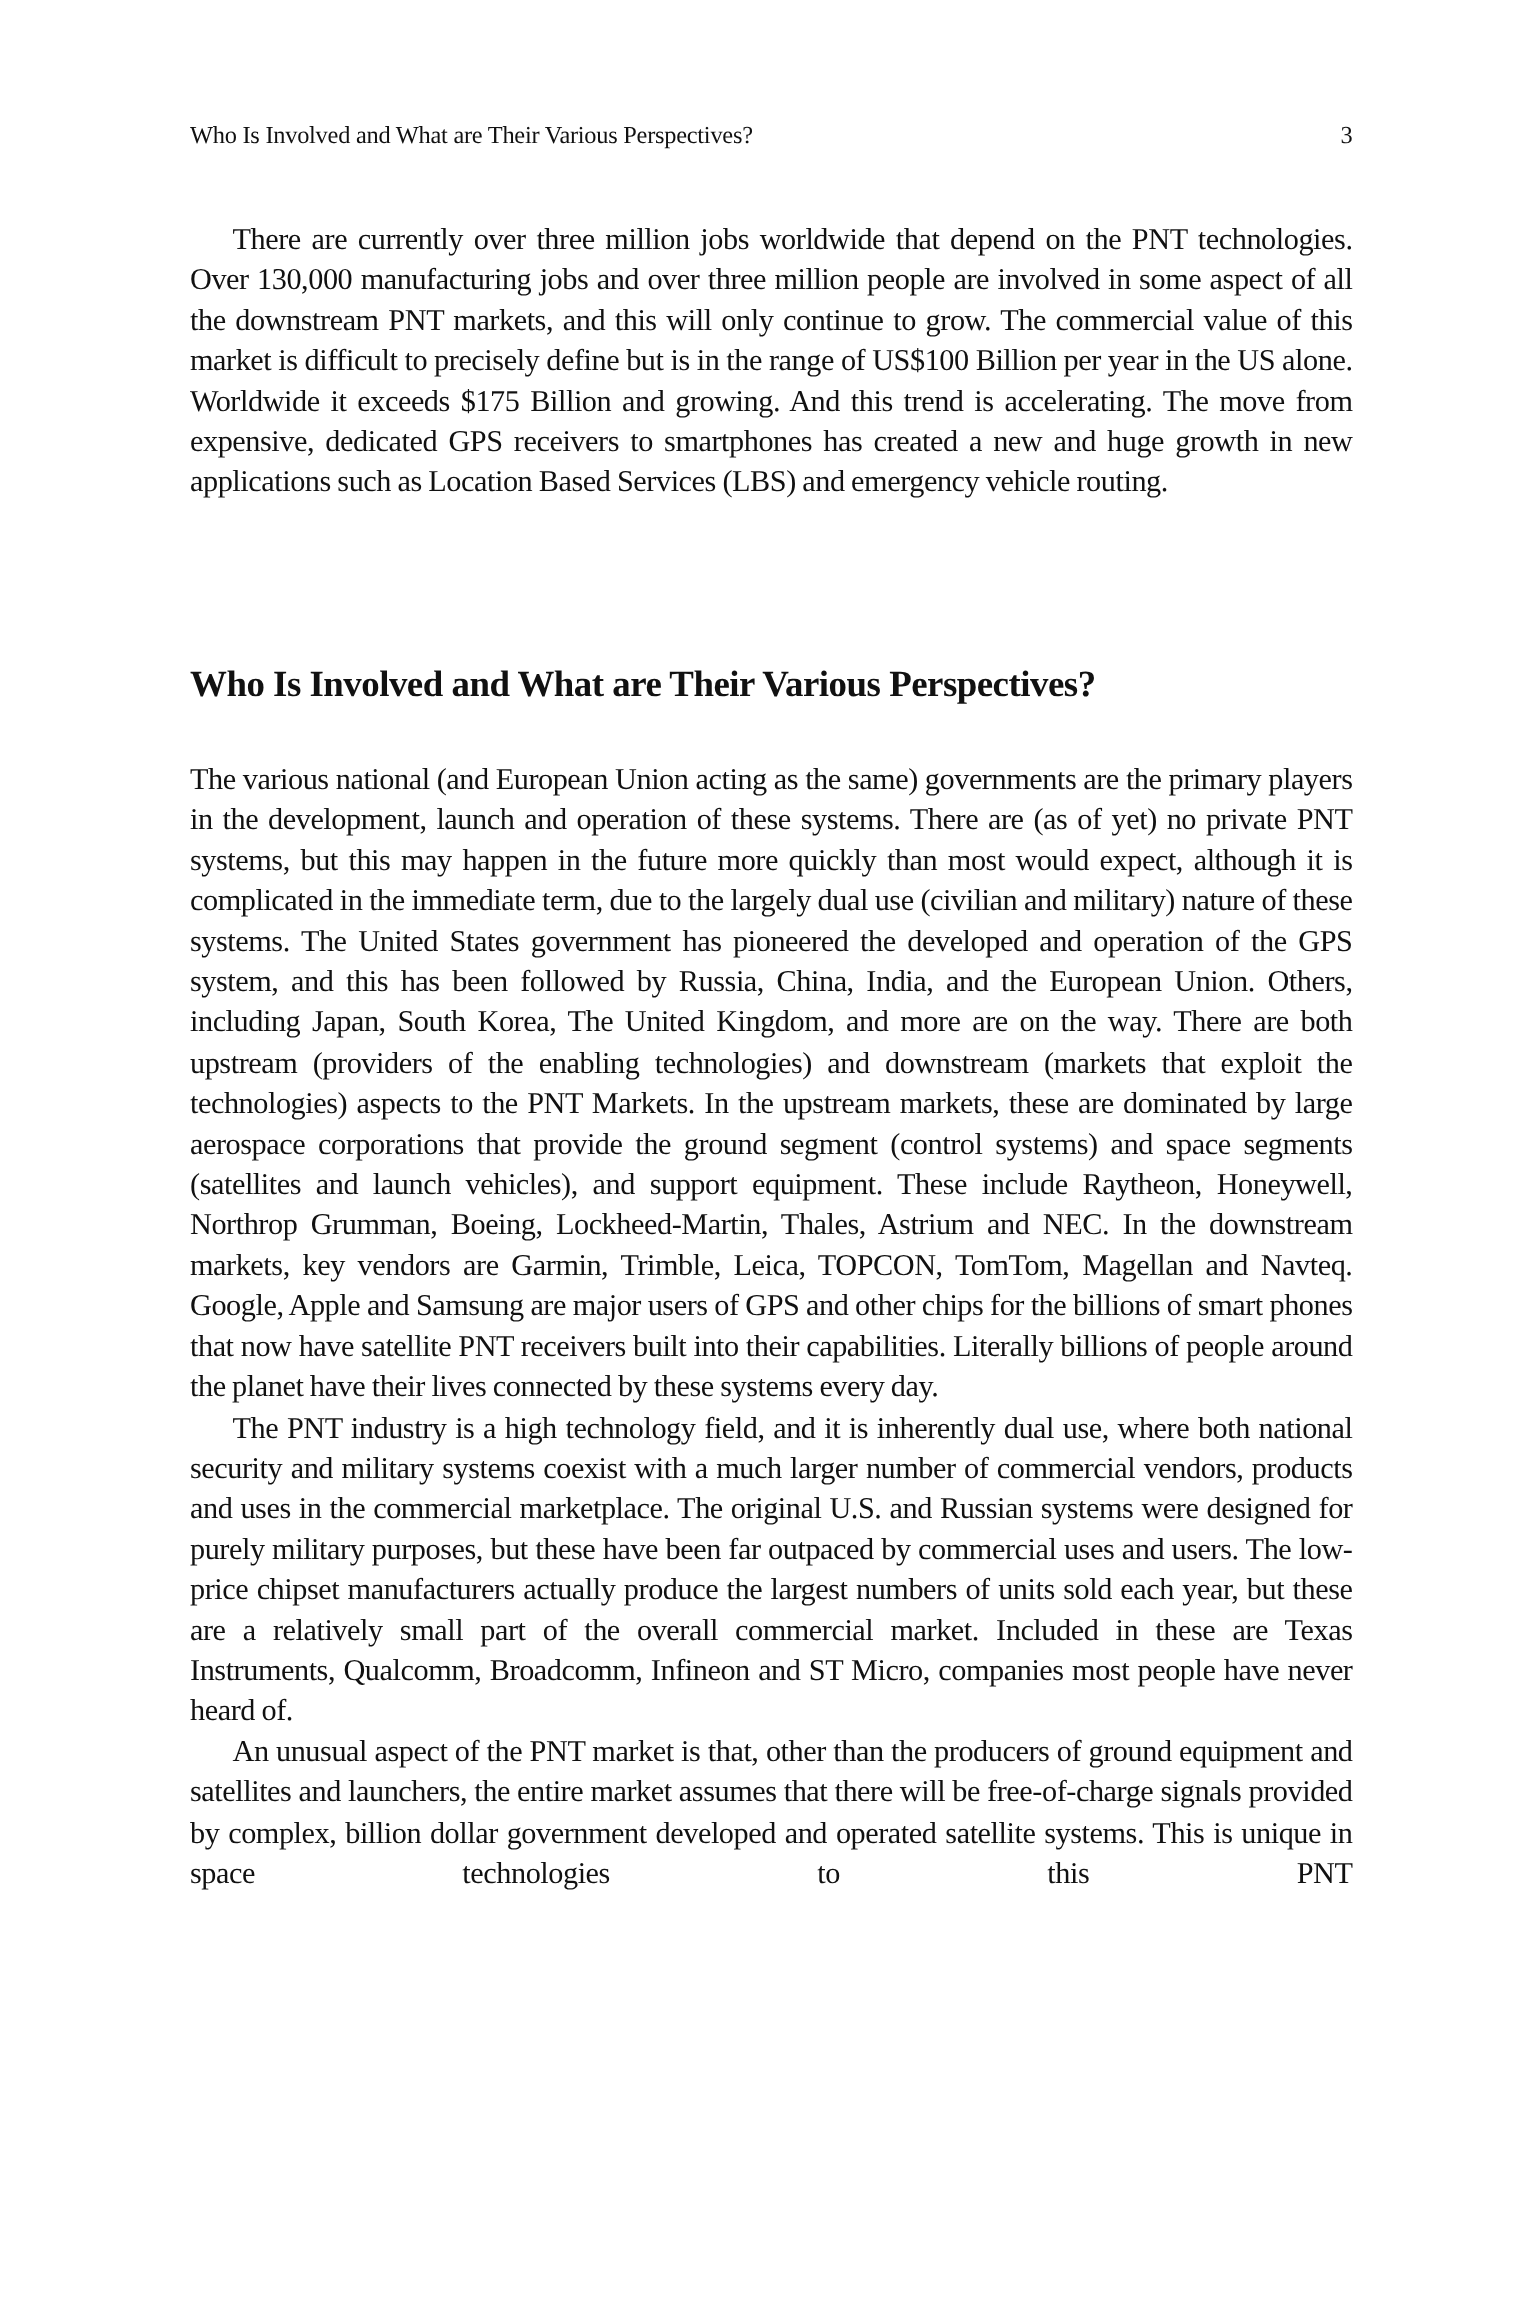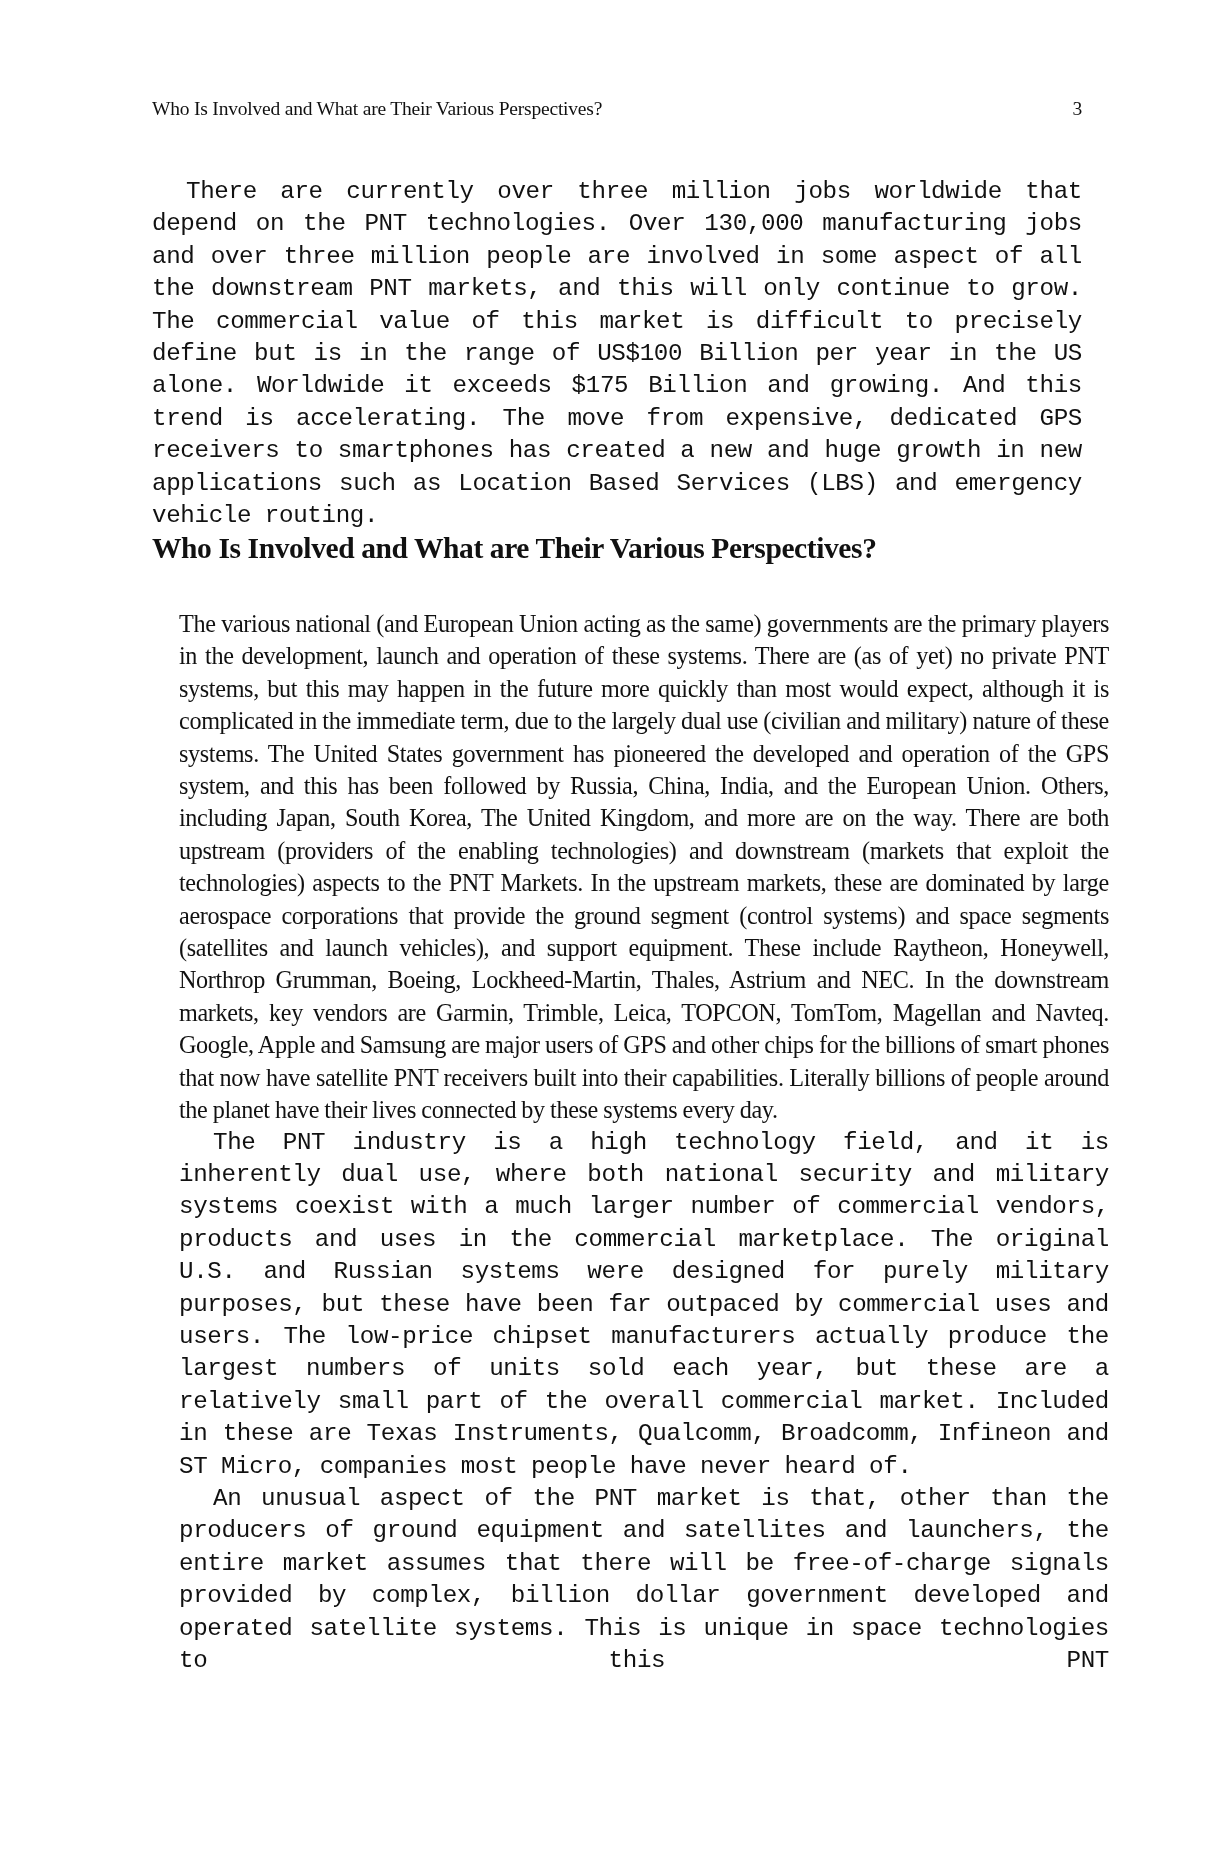--- a/index.html
+++ b/index.html
@@ -48,21 +48,20 @@
     letter-spacing: -0.35px;
     word-spacing: -0.5px;
     margin: 0;
   }
   .para {
     margin: 0;
     text-align-last: left;
   }
   .indent {
     text-indent: 34px;
-    font-family: Liberation Mono, monospace;
   }
   .block-1 {
     position: absolute;
     top: 176px;
     left: 0;
     width: 930px;
   }
   .section-heading {
     position: absolute;
     top: 528px;
@@ -72,21 +71,20 @@
     font-size: 29.5px;
     line-height: 40px;
     font-weight: bold;
     letter-spacing: -0.4px;
   }
   .block-2 {
     position: absolute;
     top: 608px;
     left: 0;
     width: 930px;
-    margin-left: 27px;
   }
 </style>
 </head>
 <body>
 
 <div class="page">
 
   <div class="running-head">
     <span class="rh-title">Who Is Involved and What are Their Various Perspectives?</span>
     <span class="rh-page">3</span>

